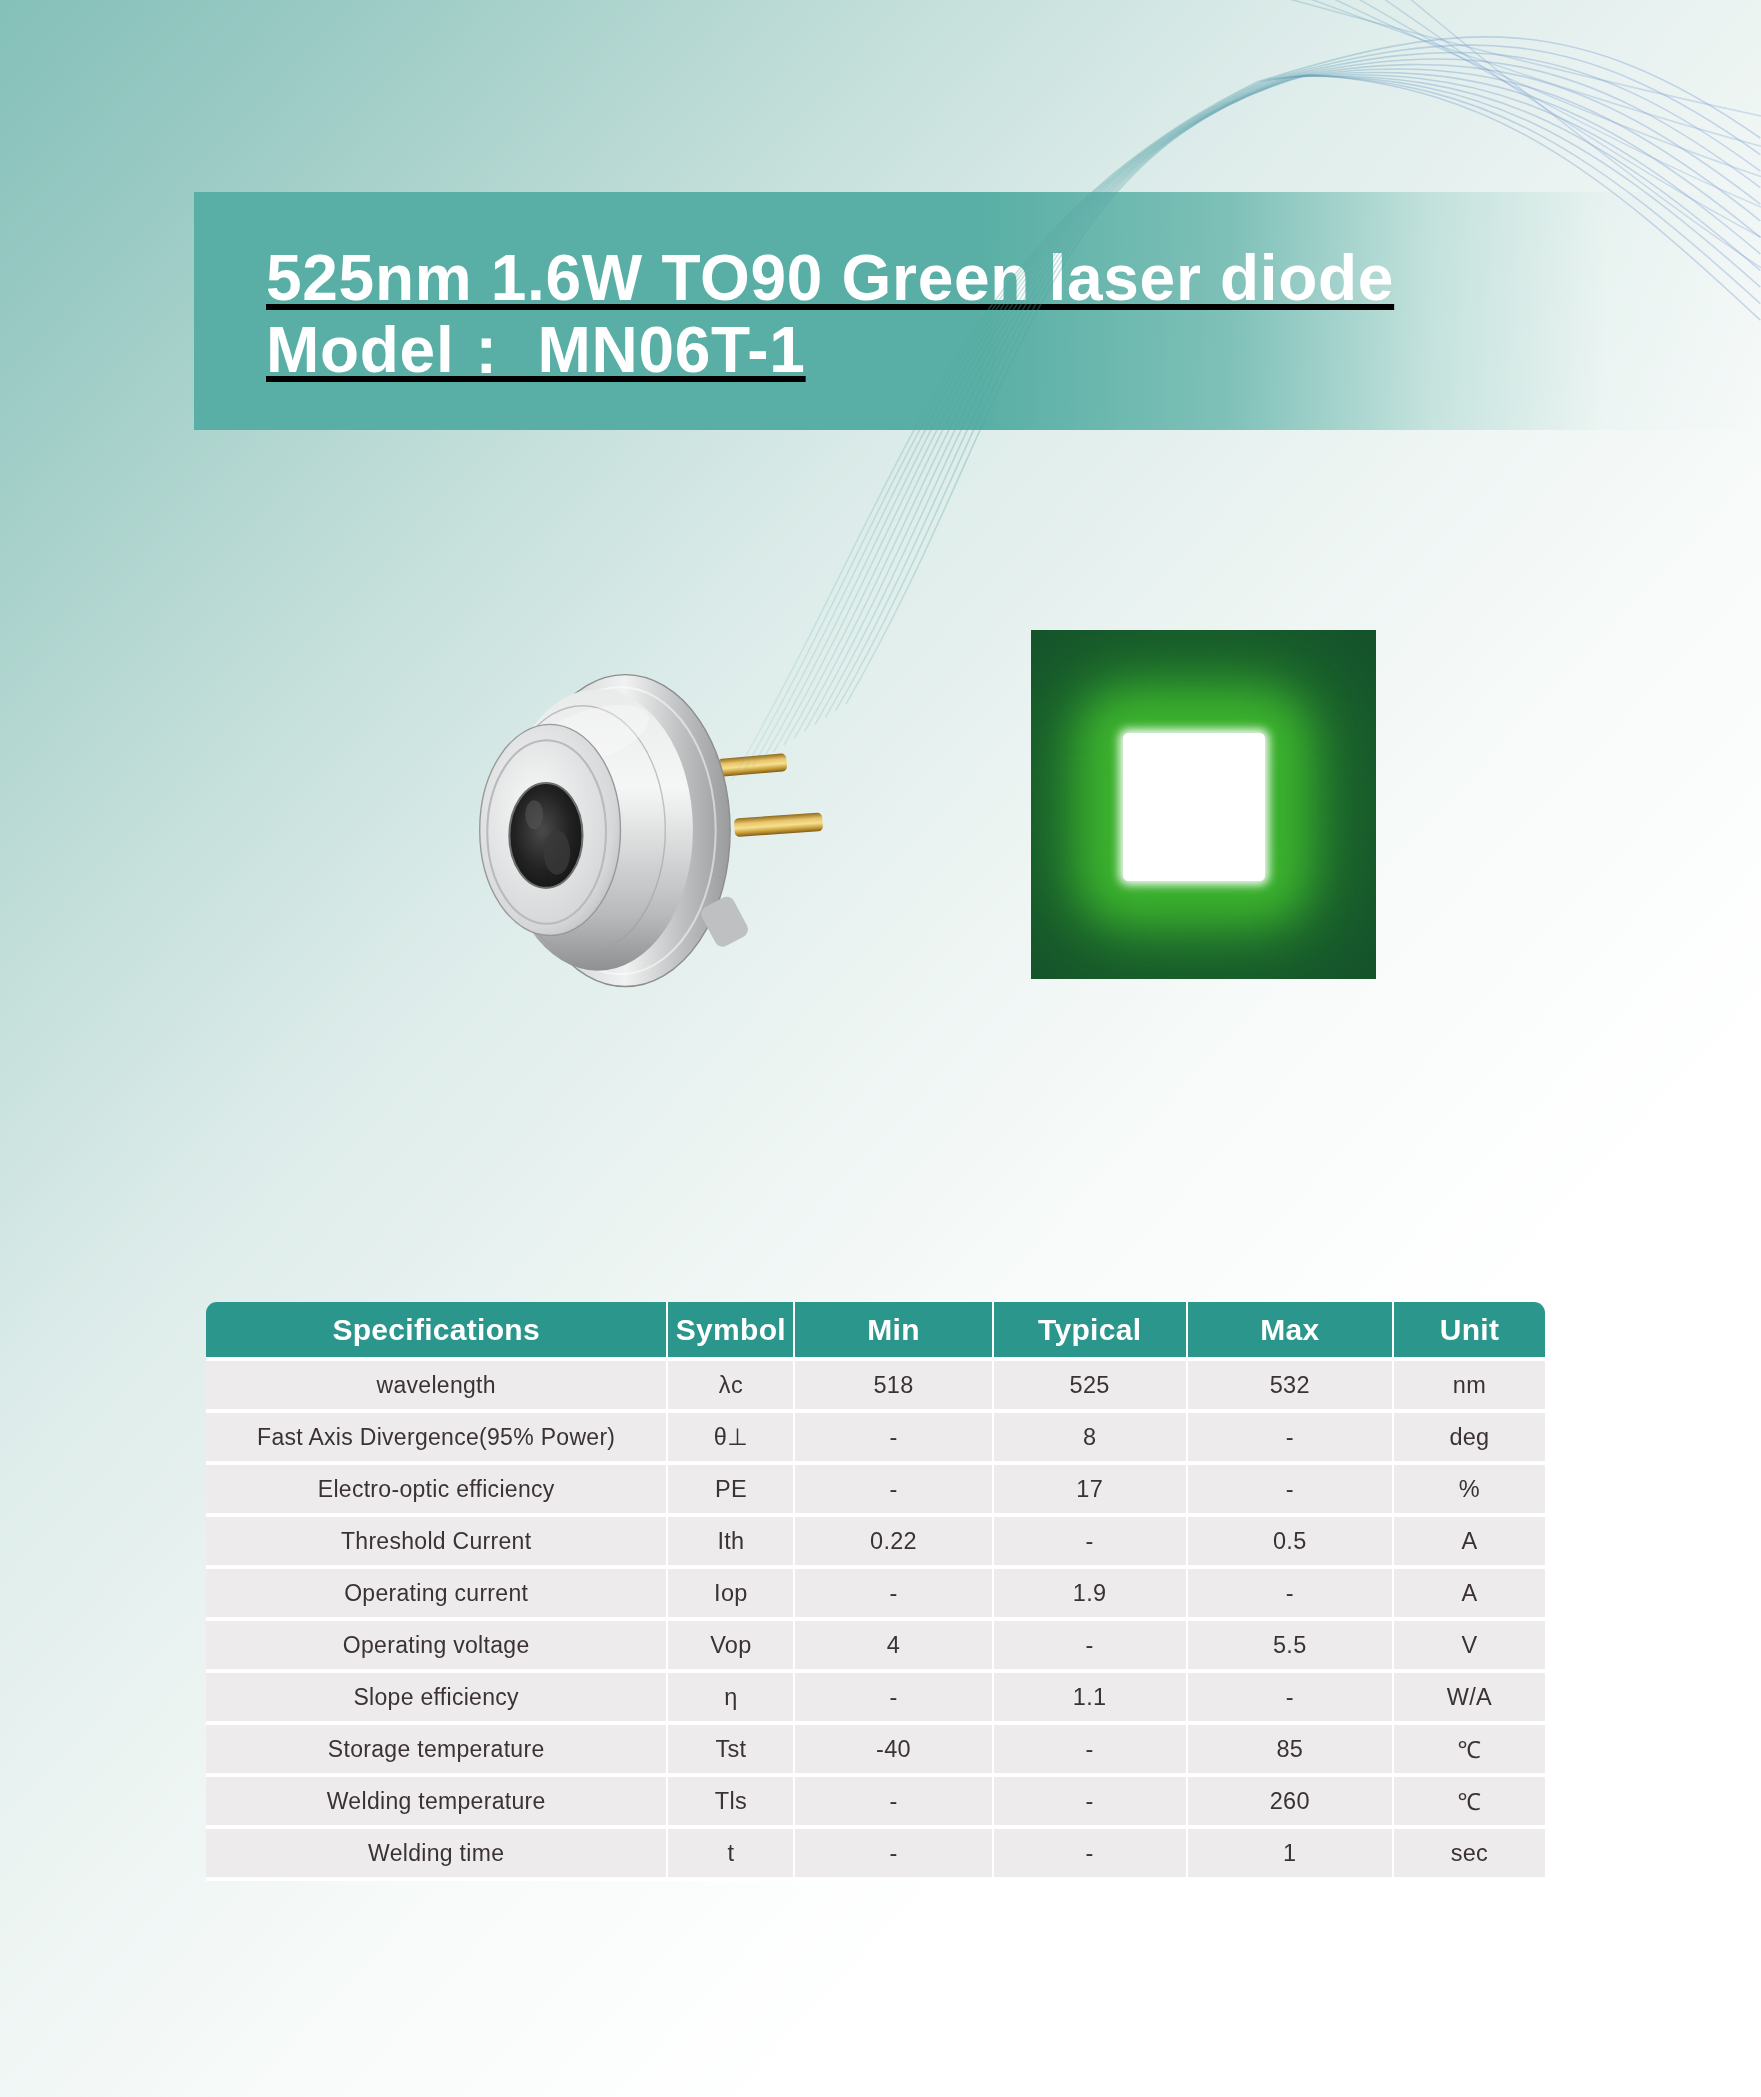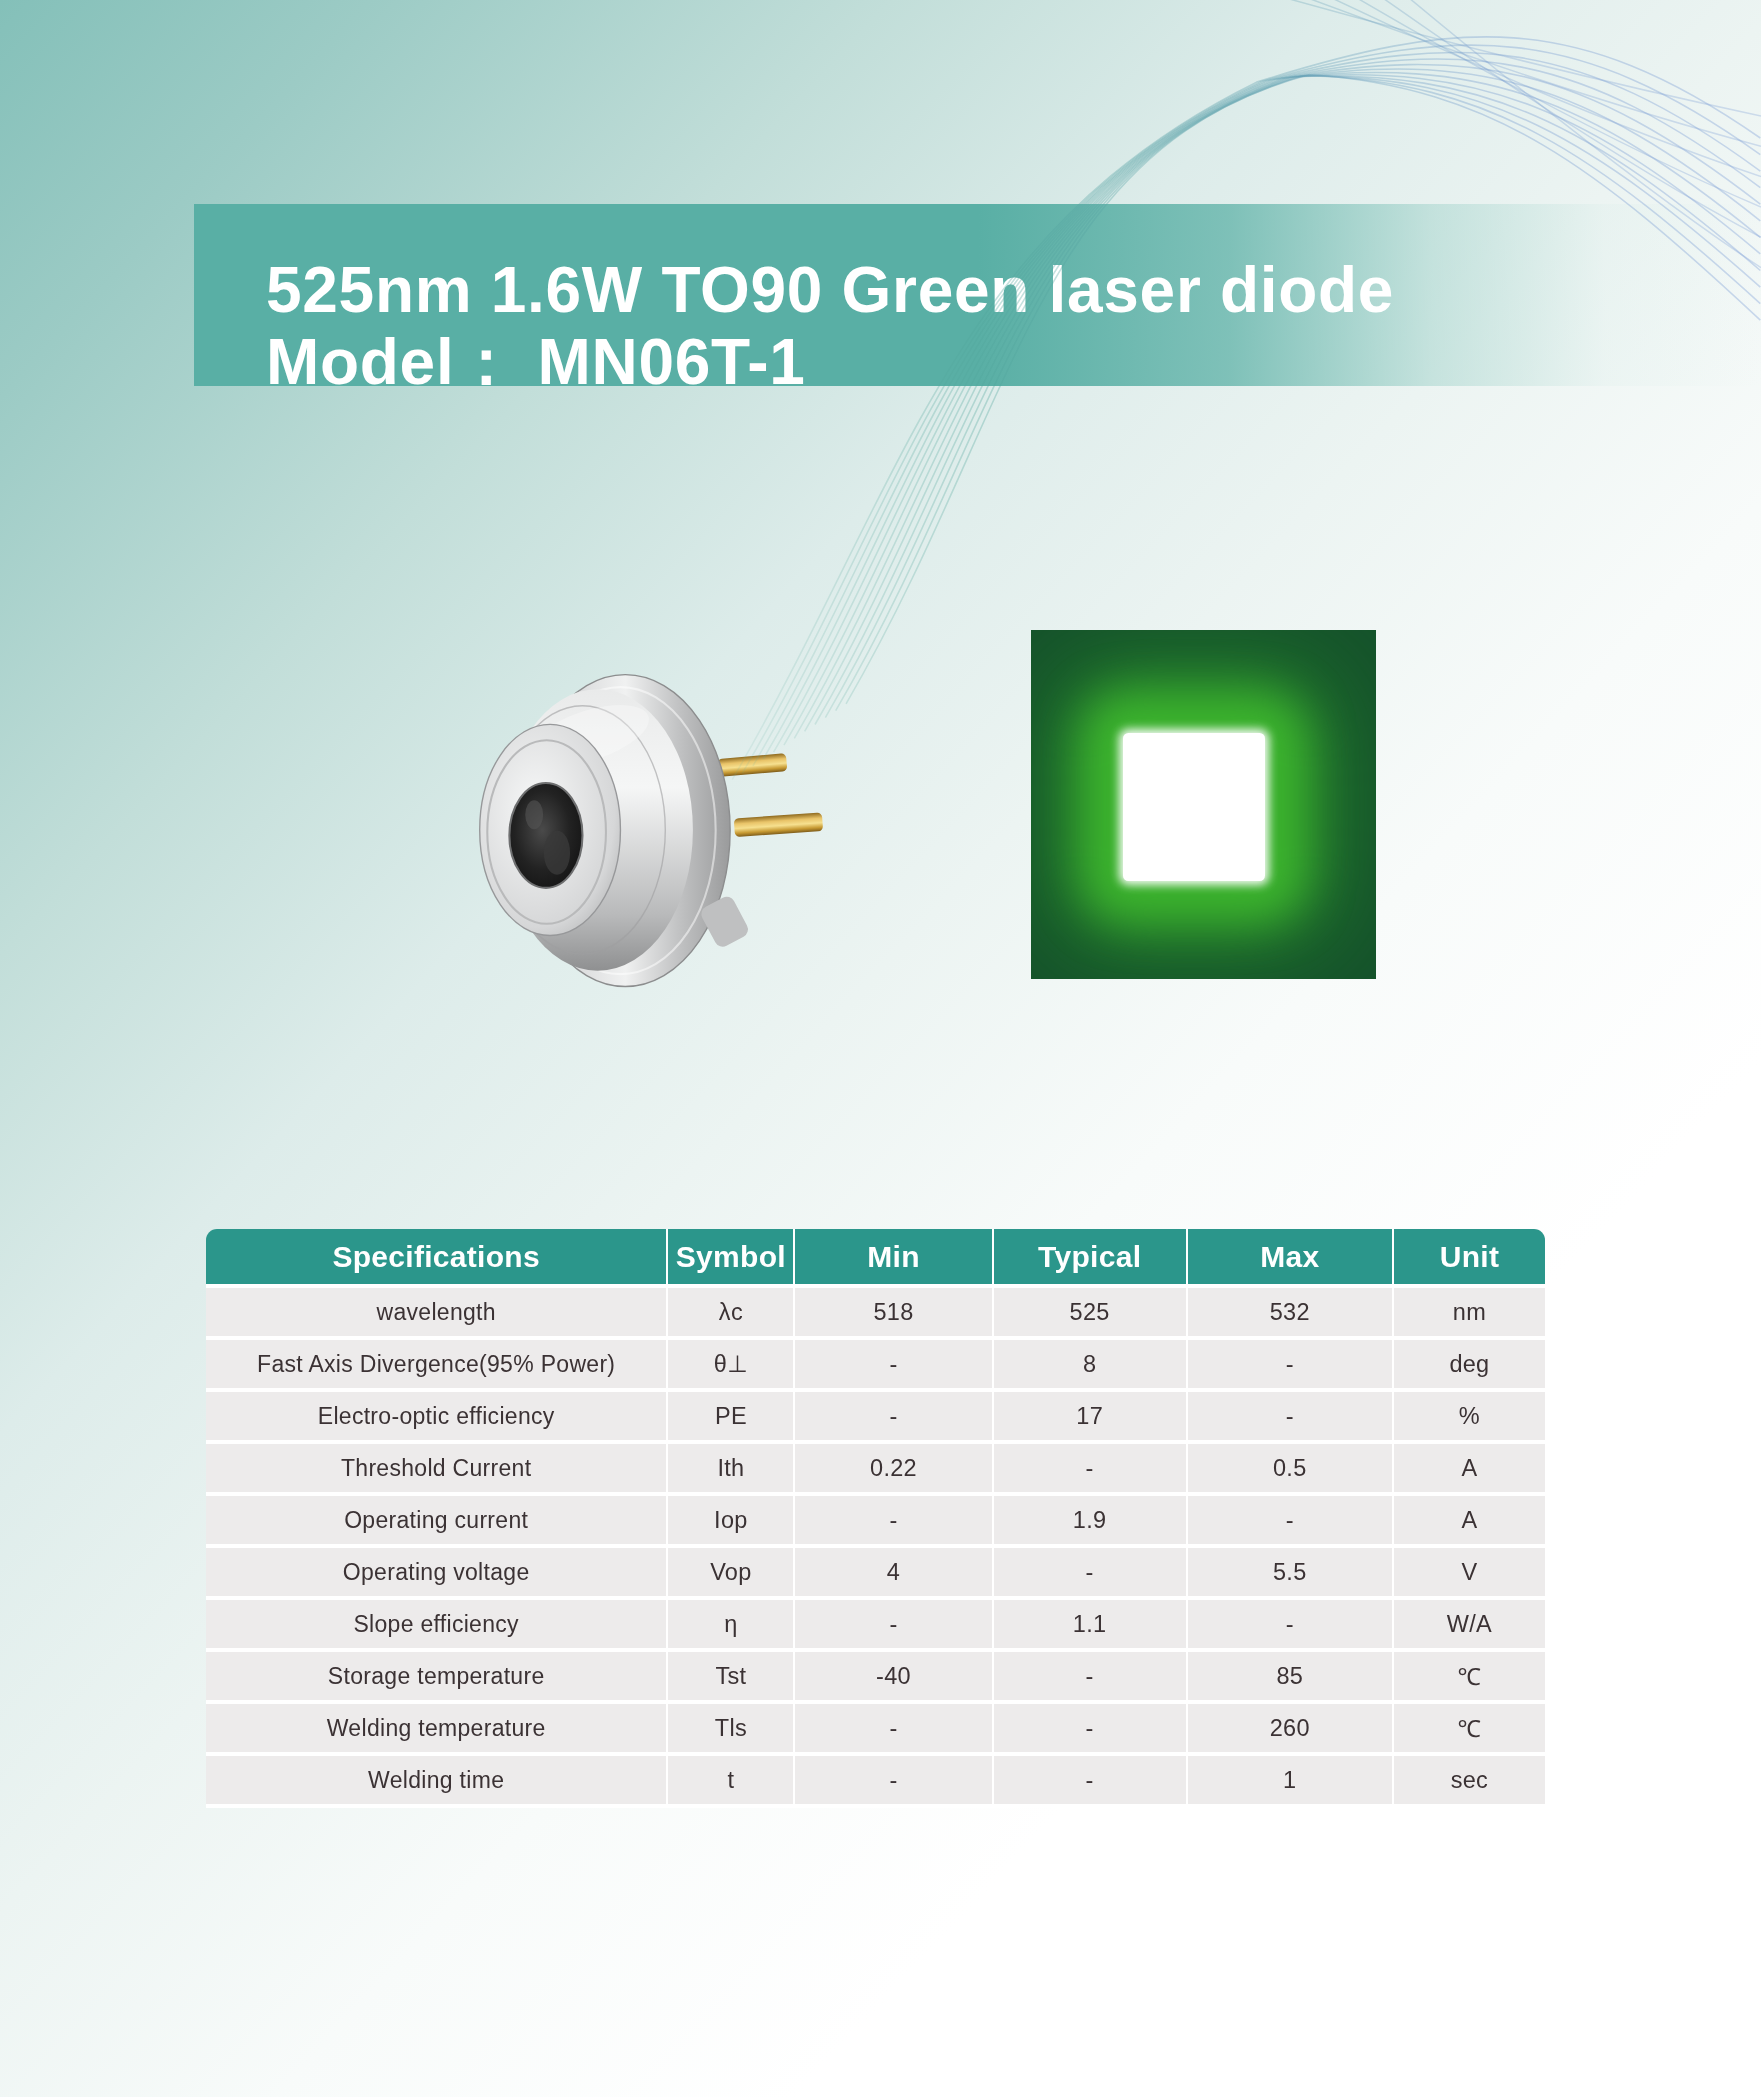--- a/index.html
+++ b/index.html
@@ -20,31 +20,32 @@
   }
 
   
   .curves{
     position:absolute;left:656px;top:0;width:1106px;height:828px;
     z-index:2;pointer-events:none;
   }
 
   
   .banner{
-    position:absolute;left:194px;top:204px;right:0;height:182px;
+    position:absolute;left:194px;top:192px;right:0;height:238px;
     box-sizing:border-box;
     padding:50px 0 0 72px;
     z-index:1;
     background:linear-gradient(90deg,
       var(--banner-teal,#59afa5) 0%,
       var(--banner-teal,#59afa5) 50%,
       rgba(101,181,171,0.80) 66%,
       rgba(160,210,202,0.50) 79%,
       rgba(215,236,232,0.22) 90%,
       rgba(255,255,255,0) 100%);
+    text-decoration:underline;
   }
   .banner .line{
     color:#ffffff;font-size:64px;line-height:72px;font-weight:bold;
     letter-spacing:0.7px;white-space:nowrap;
   }
 
   
   .diode-figure{
     position:absolute;left:479px;top:673px;width:345px;height:318px;margin:0;
   }
@@ -70,21 +71,21 @@
   }
   .beam .white-sq{
     position:absolute;left:calc(50% - 9.7px);top:calc(50% + 2.1px);
     width:142px;height:148px;transform:translate(-50%,-50%);
     background:#ffffff;border-radius:5.5px;
     box-shadow:0 0 9.7px 3.5px rgba(255,255,255,0.95);
   }
 
   
   .spec-table{
-    position:absolute;left:206px;top:1229px;width:1339px;
+    position:absolute;left:206px;top:1302px;width:1339px;
     border-collapse:separate;border-spacing:0;table-layout:fixed;
   }
   .spec-table col.c0{width:462px;}
   .spec-table col.c1{width:127px;}
   .spec-table col.c2{width:198px;}
   .spec-table col.c3{width:194px;}
   .spec-table col.c4{width:206px;}
   .spec-table col.c5{width:151px;}
   .spec-table th{
     background:var(--header-teal,#2b968b);

